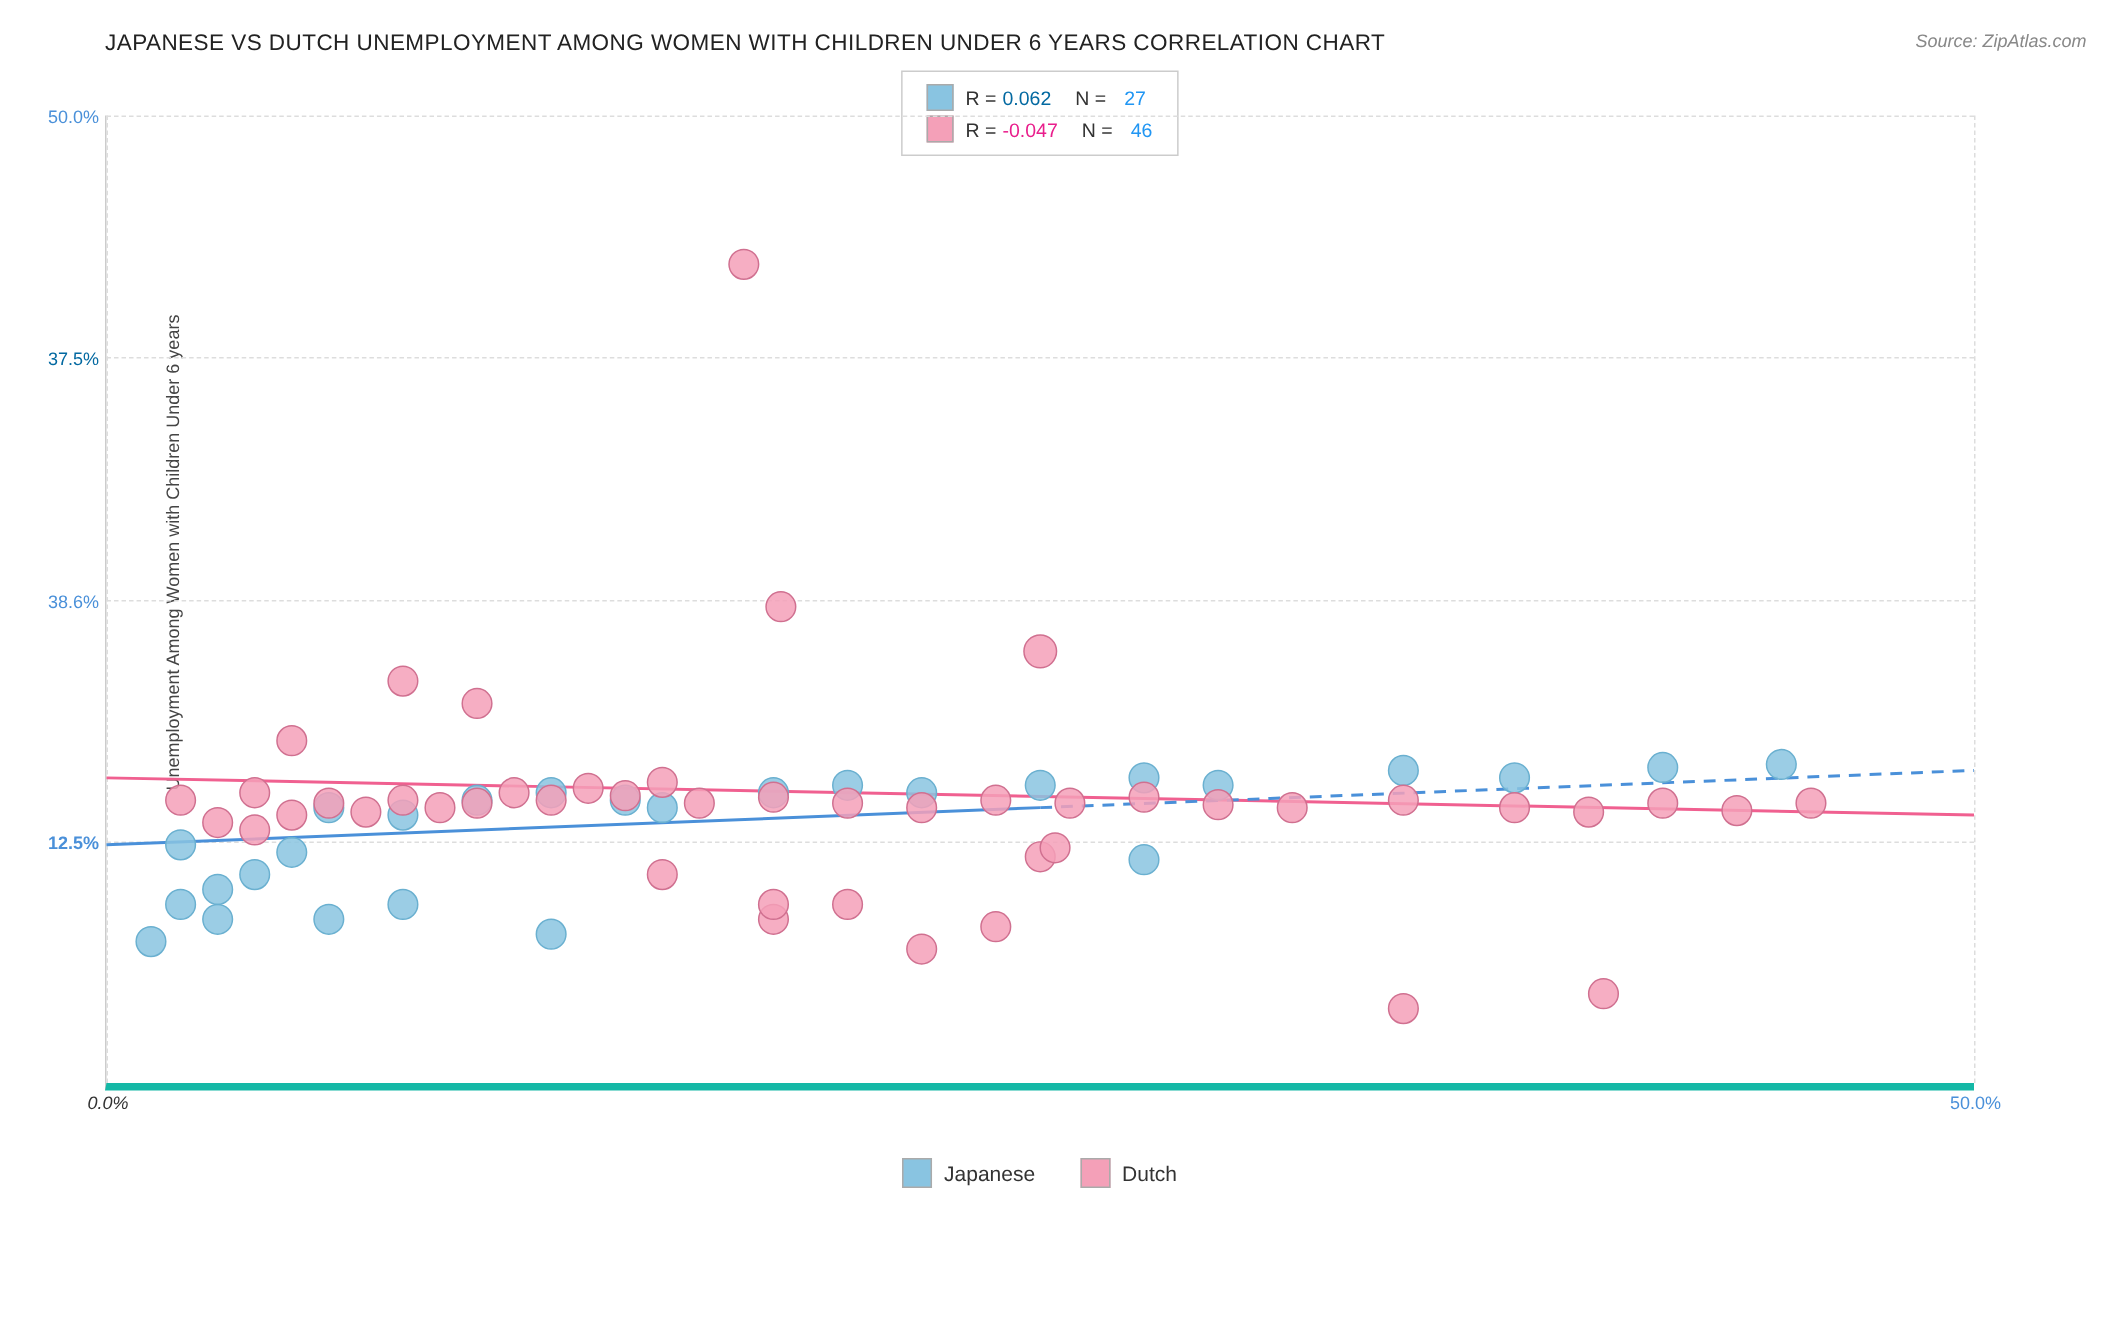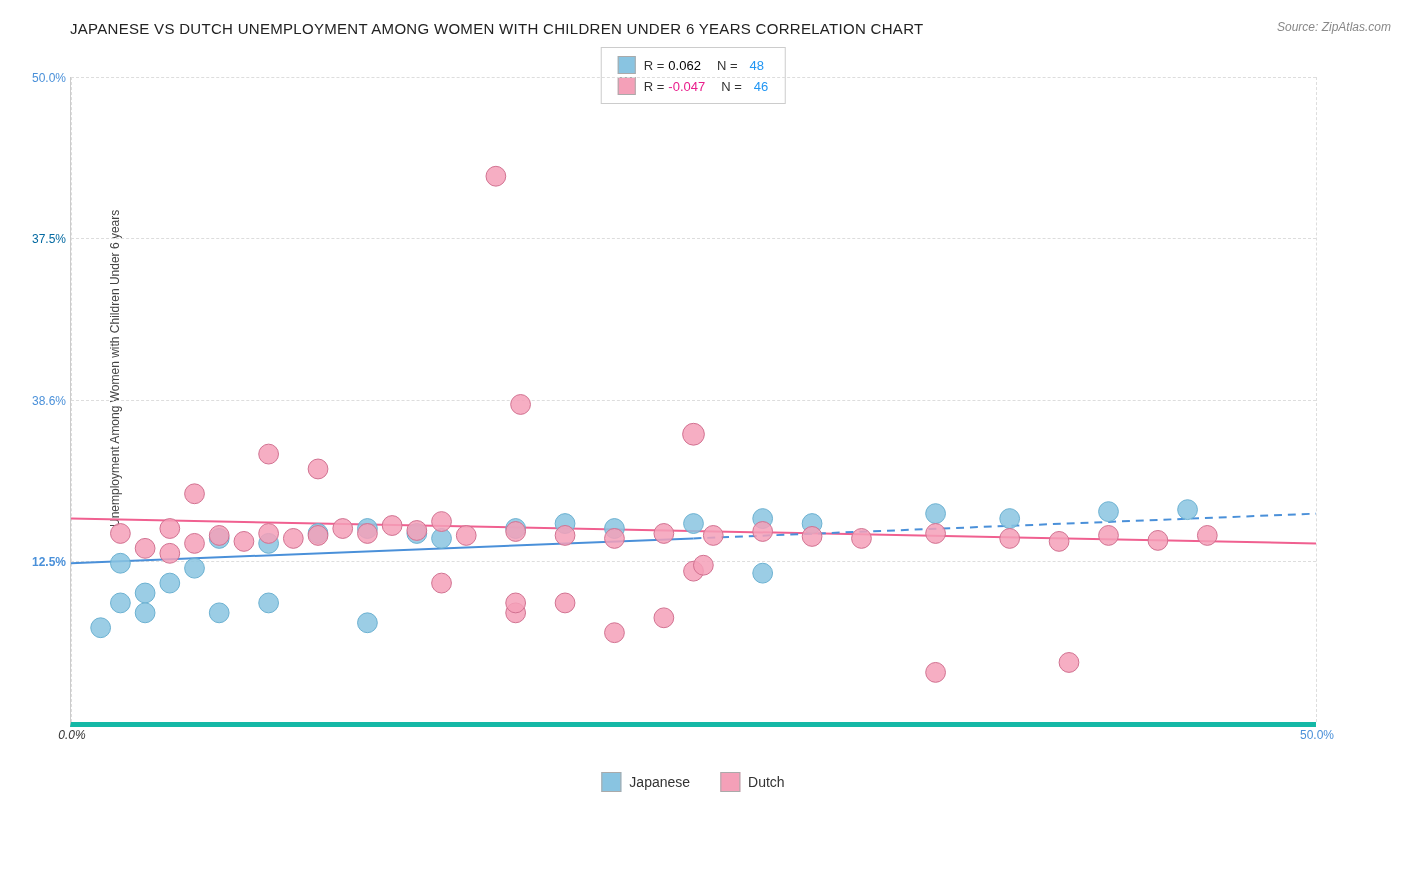--- a/index.html
+++ b/index.html
@@ -126,21 +126,21 @@
       height: 18px;
       border: 1px solid #aaa;
       margin-right: 8px;
       flex-shrink: 0;
     }
     .legend-text {
       font-size: 13px;
       color: #333;
     }
     .legend-r {
-      color: #000000;
+      color: #0369a1;
       margin-left: 4px;
     }
     .legend-r-pink {
       color: #e91e8c;
       margin-left: 4px;
     }
     .legend-n {
       color: #2196F3;
       margin-left: 12px;
     }
@@ -183,21 +183,21 @@
 
   <div class="chart-area">
     <div class="y-axis-label">Unemployment Among Women with Children Under 6 years</div>
 
     <div class="legend-box">
       <div class="legend-row">
         <div class="legend-swatch" style="background:#89c4e1;"></div>
         <span class="legend-text">R = </span>
         <span class="legend-r">0.062</span>
         <span class="legend-text" style="margin-left:16px;">N = </span>
-        <span class="legend-n">48</span>
+        <span class="legend-n">27</span>
       </div>
       <div class="legend-row">
         <div class="legend-swatch" style="background:#f4a0b8;"></div>
         <span class="legend-text">R = </span>
         <span class="legend-r-pink">-0.047</span>
         <span class="legend-text" style="margin-left:16px;">N = </span>
         <span class="legend-n">46</span>
       </div>
     </div>
 

